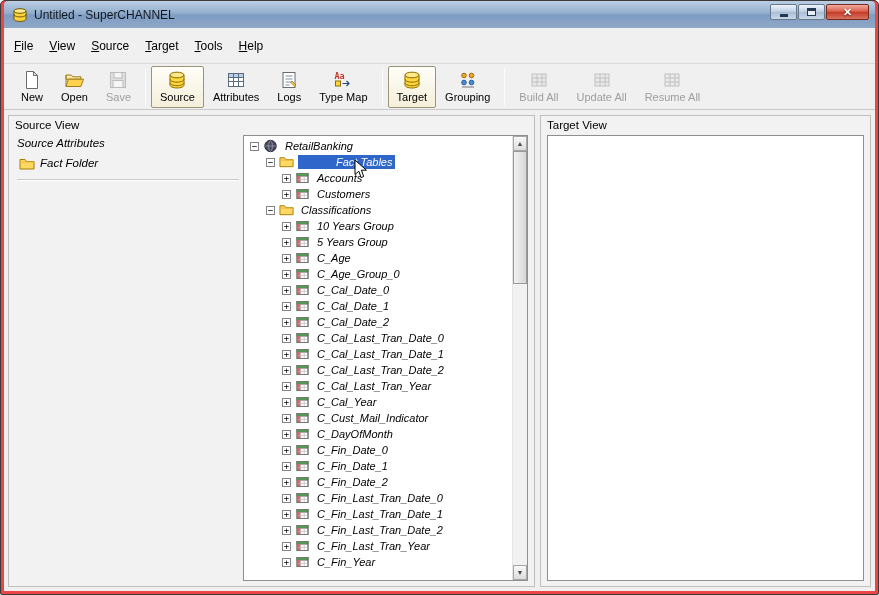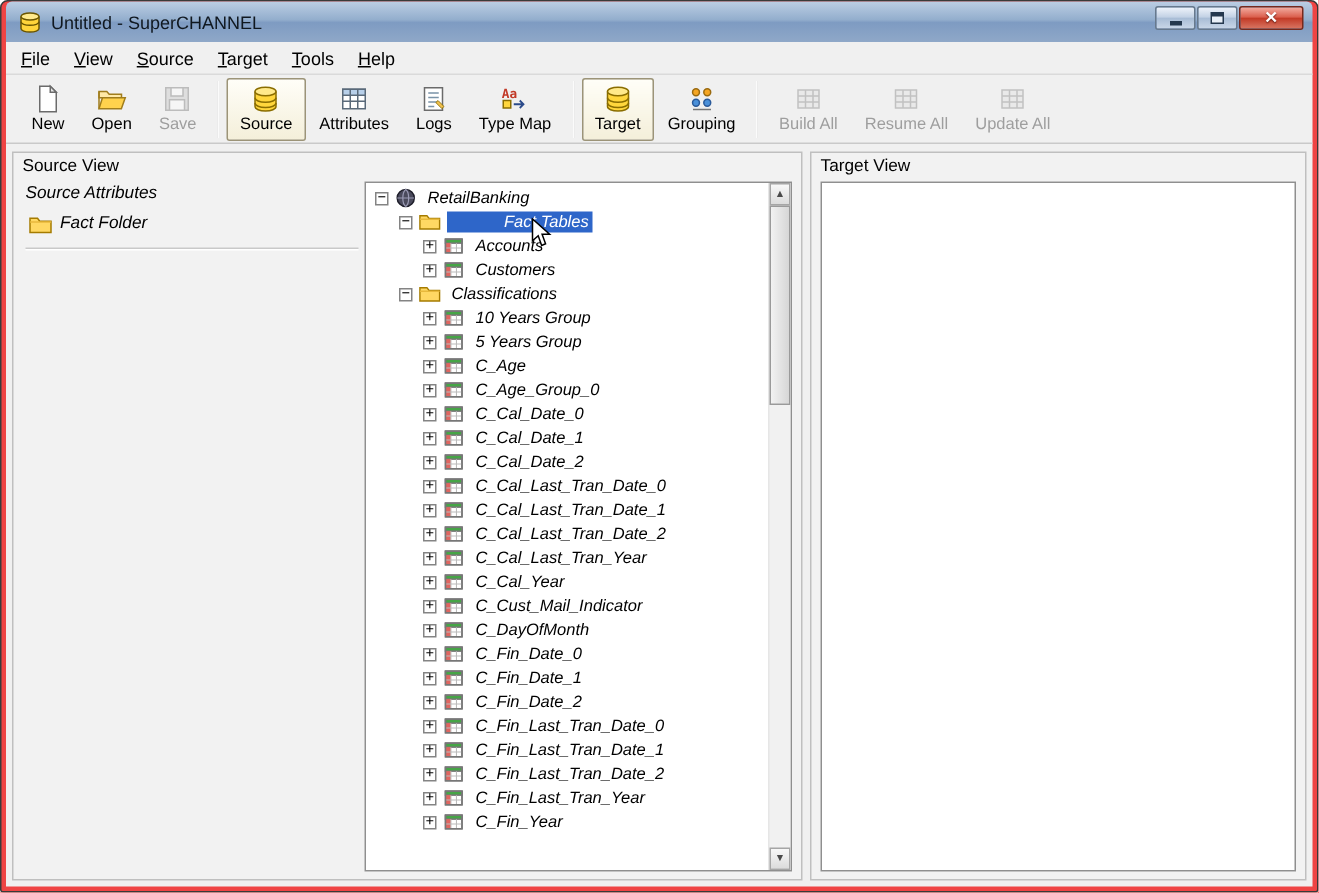--- a/index.html
+++ b/index.html
@@ -18,21 +18,21 @@
   .wbtn { width:27px; height:16px; display:flex; align-items:center; justify-content:center;
           background:linear-gradient(180deg,#EEF3FA,#C3D2E5 45%,#A9BDD6 52%,#C9D7E8);
           border:1px solid #67798D; border-radius:2px; cursor:default; }
   .wbtn.close { width:43px; background:linear-gradient(180deg,#F2AB9F,#DB604E 45%,#C33B27 52%,#D87562);
           border-color:#76291D; color:#fff; font-size:10px; font-weight:bold; }
   .glyph-min { width:8px; height:3px; background:#24384E; margin-top:7px; }
   .glyph-max { width:9px; height:8px; border:1px solid #24384E; border-top-width:3px; background:#E8EFF7; }
   .glyph-close { color:#fff; font-size:11px; line-height:1; text-shadow:0 1px 1px #5a1208; }
 
   
-  .menubar { height:22px; flex:none; background:#F0F0F0; display:flex; align-items:center; padding:0 2px;
+  .menubar { height:36px; flex:none; background:#F0F0F0; display:flex; align-items:center; padding:0 2px;
              border-bottom:1px solid #DADADA; }
   .mitem { display:inline-block; padding:3px 8px; font-size:12px; cursor:default; }
   .mitem::first-letter { text-decoration:underline; }
 
   
   .toolbar { height:46px; flex:none; background:#F0F0F0; border-bottom:1px solid #C9C9C9;
              display:flex; align-items:center; padding:2px 8px; }
   .tbtn { display:flex; flex-direction:column; align-items:center; justify-content:center; gap:1px;
           padding:2px 8px; height:42px; border:1px solid transparent; border-radius:2px; cursor:default; }
   .tbtn.selected { background:linear-gradient(180deg,#FFFEF8,#F4EFDA); border:1px solid #9C9478; }
@@ -232,30 +232,30 @@
         </span>
         <span class="tlbl">Build All</span>
       </div>
     <div class="tbtn disabled">
         <span class="tico">
           <svg viewBox="0 0 20 20">
             <rect x="3" y="4" width="14" height="12" fill="#E2E2E2" stroke="#8A8A8A"></rect>
             <path d="M3 8h14M3 12h14M8 4v12M13 4v12" stroke="#8A8A8A"></path>
           </svg>
         </span>
-        <span class="tlbl">Resume All</span>
+        <span class="tlbl">Update All</span>
       </div>
     <div class="tbtn disabled">
         <span class="tico">
           <svg viewBox="0 0 20 20">
             <rect x="3" y="4" width="14" height="12" fill="#E2E2E2" stroke="#8A8A8A"></rect>
             <path d="M3 8h14M3 12h14M8 4v12M13 4v12" stroke="#8A8A8A"></path>
           </svg>
         </span>
-        <span class="tlbl">Update All</span>
+        <span class="tlbl">Resume All</span>
       </div>
   </div>
 
   <div class="main">
 
     <div class="panel source-panel">
       <div class="panel-title">Source View</div>
       <div class="source-body">
         <div class="attrs-col">
           <div class="group-title">Source Attributes</div>

